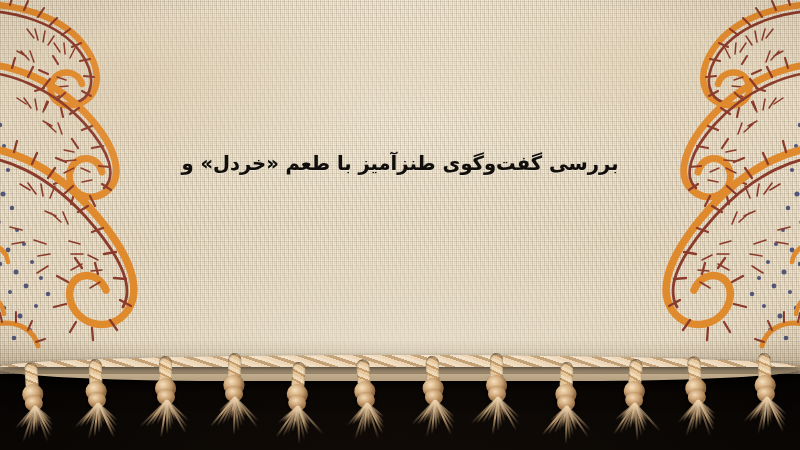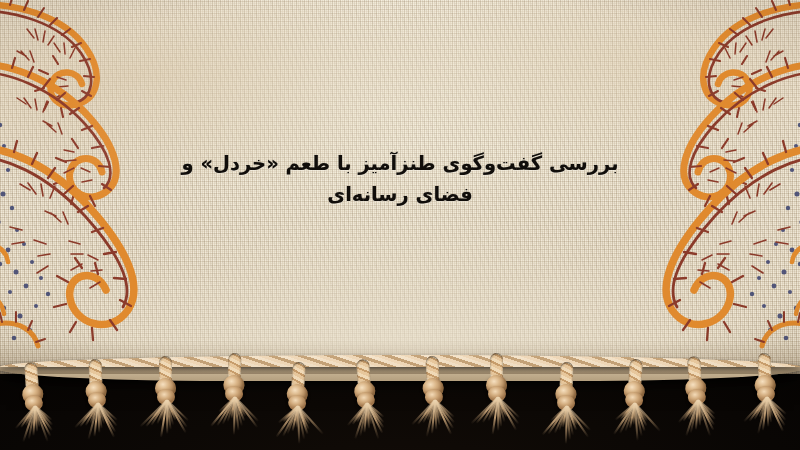--- a/index.html
+++ b/index.html
@@ -412,21 +412,20 @@
         <path d="M-16 300 C 4 296, 16 306, 18 320" fill="none" stroke="#e08a2e" stroke-width="4.4" stroke-linecap="round"></path>
       </g>
     </svg>
   </div>
 
   <div class="lighting"></div>
   <div class="lighting2"></div>
 
   <div class="title-block">
     <div class="tline">بررسی گفت‌وگوی طنزآمیز با طعم «خردل» و</div>
-    <div class="tline">فضای رسانه‌ای</div>
   </div>
 
   <div class="fringe">
     <div class="rail"></div>
     <div id="tassels">
         <div class="tassel" style="left: 12.3333px; bottom: 2px; transform: rotate(-4deg);">
           <div class="cord"></div>
           <div class="knot"></div>
           <div class="knot2"></div>
           <div class="skirt">

